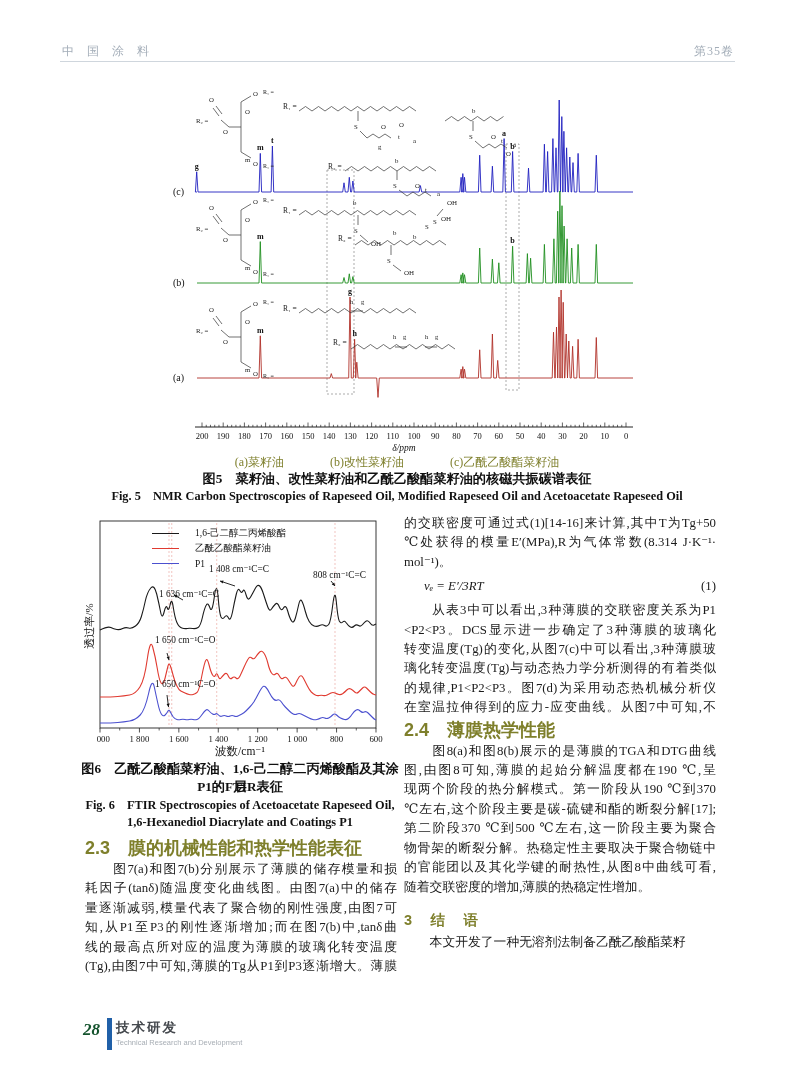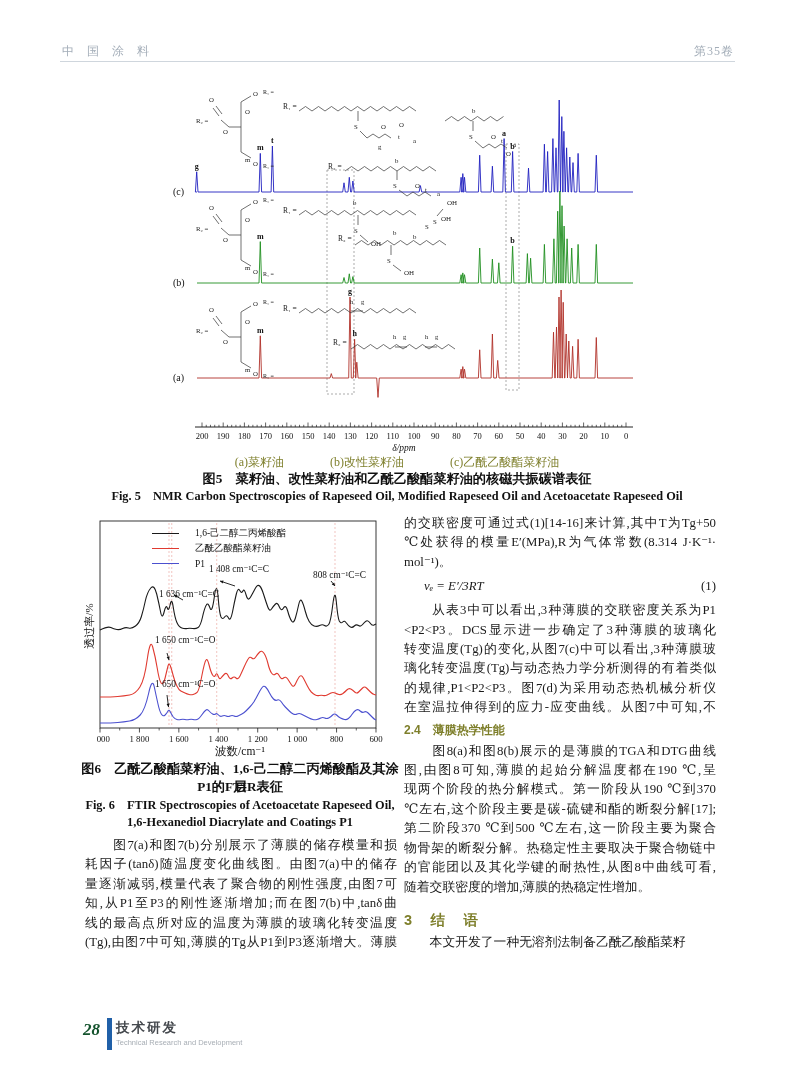--- a/index.html
+++ b/index.html
@@ -10,21 +10,21 @@
   .hdr{font-size:12px;color:#a3adb8;letter-spacing:5px;}
   .hdr-rule{border-bottom:1px solid #cfd6dd;}
   
   .subcap{font-size:12px;color:#7e7f2b;display:flex;justify-content:center;gap:46px;}
   .capcn{font-size:13.2px;font-weight:bold;text-align:center;color:#111;}
   .capen{font-size:12.3px;font-weight:bold;text-align:center;color:#111;}
   
   .col{width:312px;font-size:12.8px;line-height:19.4px;color:#1a1a1a;}
   .tline{text-align:justify;text-align-last:justify;white-space:nowrap;}
   .tline.last{text-align-last:left;}
-  .sechead{color:#7e7f2b;font-weight:bold;font-size:12px;line-height:24px;
+  .sechead{color:#7e7f2b;font-weight:bold;font-size:18px;line-height:24px;
            font-family:"Liberation Sans","DejaVu Sans",sans-serif;}
   .sechead.big{font-size:14.5px;line-height:26px;margin-top:10px;letter-spacing:2px;}
   .eqrow{display:flex;justify-content:space-between;line-height:22px;margin:3px 0 4px 0;}
   .eqbody{font-style:italic;padding-left:20px;}
   
   .ylab{font-size:11px;color:#111;transform:rotate(-90deg);text-align:center;}
   .xlab{font-size:11.5px;color:#111;text-align:center;}
   .legend-row{display:flex;align-items:center;gap:16px;height:15px;font-size:9.5px;color:#111;}
   .legend-swatch{width:27px;height:0;border-top:1.6px solid #000;}
   .ann{font-size:9.3px;color:#111;white-space:nowrap;}
@@ -372,20 +372,21 @@
   <span class="ann abs" style="left:60px;top:119px;">1 650 cm⁻¹C=O</span>
   <span class="ann abs" style="left:60px;top:163px;">1 650 cm⁻¹C=O</span>
 </div>
 
 <div class="abs capcn" style="left:80px;top:760px;width:320px;">图6　乙酰乙酸酯菜籽油、1,6-己二醇二丙烯酸酯及其涂层</div>
 <div class="abs capcn" style="left:80px;top:778px;width:320px;">P1的FTIR表征</div>
 <div class="abs capen" style="left:80px;top:797px;width:320px;">Fig. 6　FTIR Spectroscopies of Acetoacetate Rapeseed Oil,</div>
 <div class="abs capen" style="left:80px;top:815px;width:320px;">1,6-Hexanediol Diacrylate and Coatings P1</div>
 
 <div class="abs col" style="left:85px;top:836px;">
+  <div class="sechead">2.3　膜的机械性能和热学性能表征</div>
   <div>
       <div class="tline">　　图7(a)和图7(b)分别展示了薄膜的储存模量和损</div>
       <div class="tline">耗因子(tanδ)随温度变化曲线图。由图7(a)中的储存</div>
       <div class="tline">量逐渐减弱,模量代表了聚合物的刚性强度,由图7可</div>
       <div class="tline">知,从P1至P3的刚性逐渐增加;而在图7(b)中,tanδ曲</div>
       <div class="tline">线的最高点所对应的温度为薄膜的玻璃化转变温度</div>
       <div class="tline">(Tg),由图7中可知,薄膜的Tg从P1到P3逐渐增大。薄膜</div>
     </div>
 </div>
 

